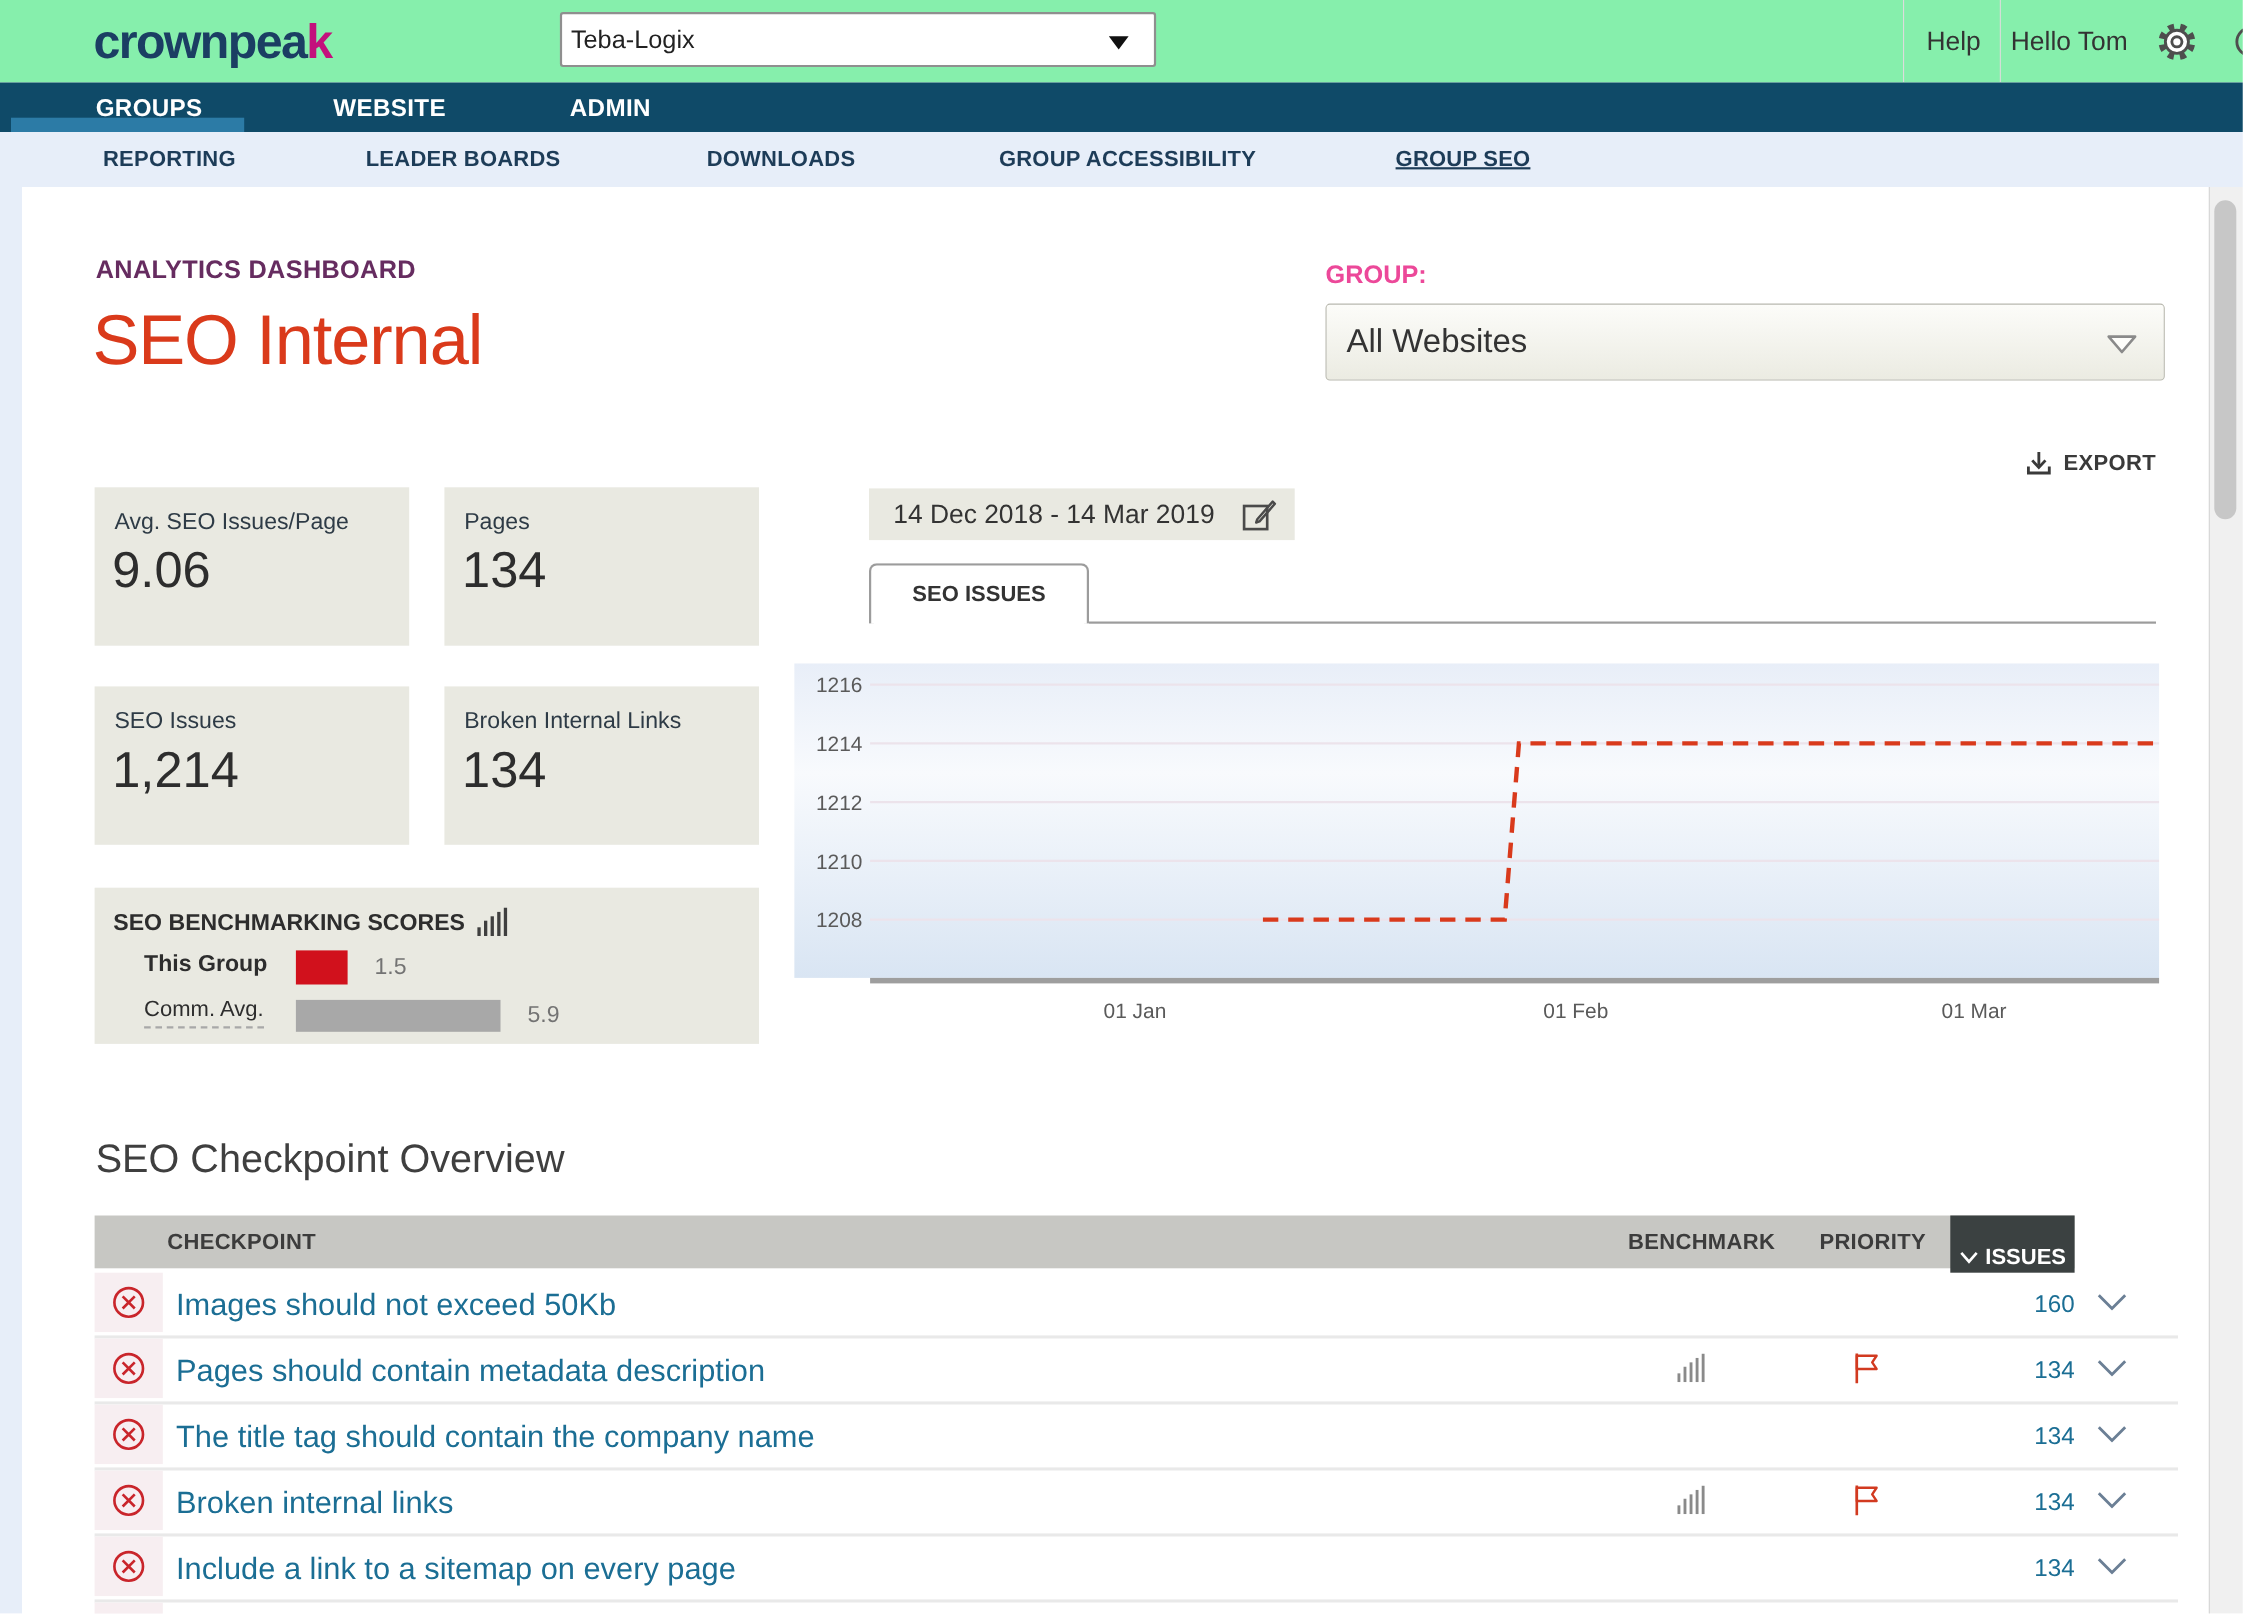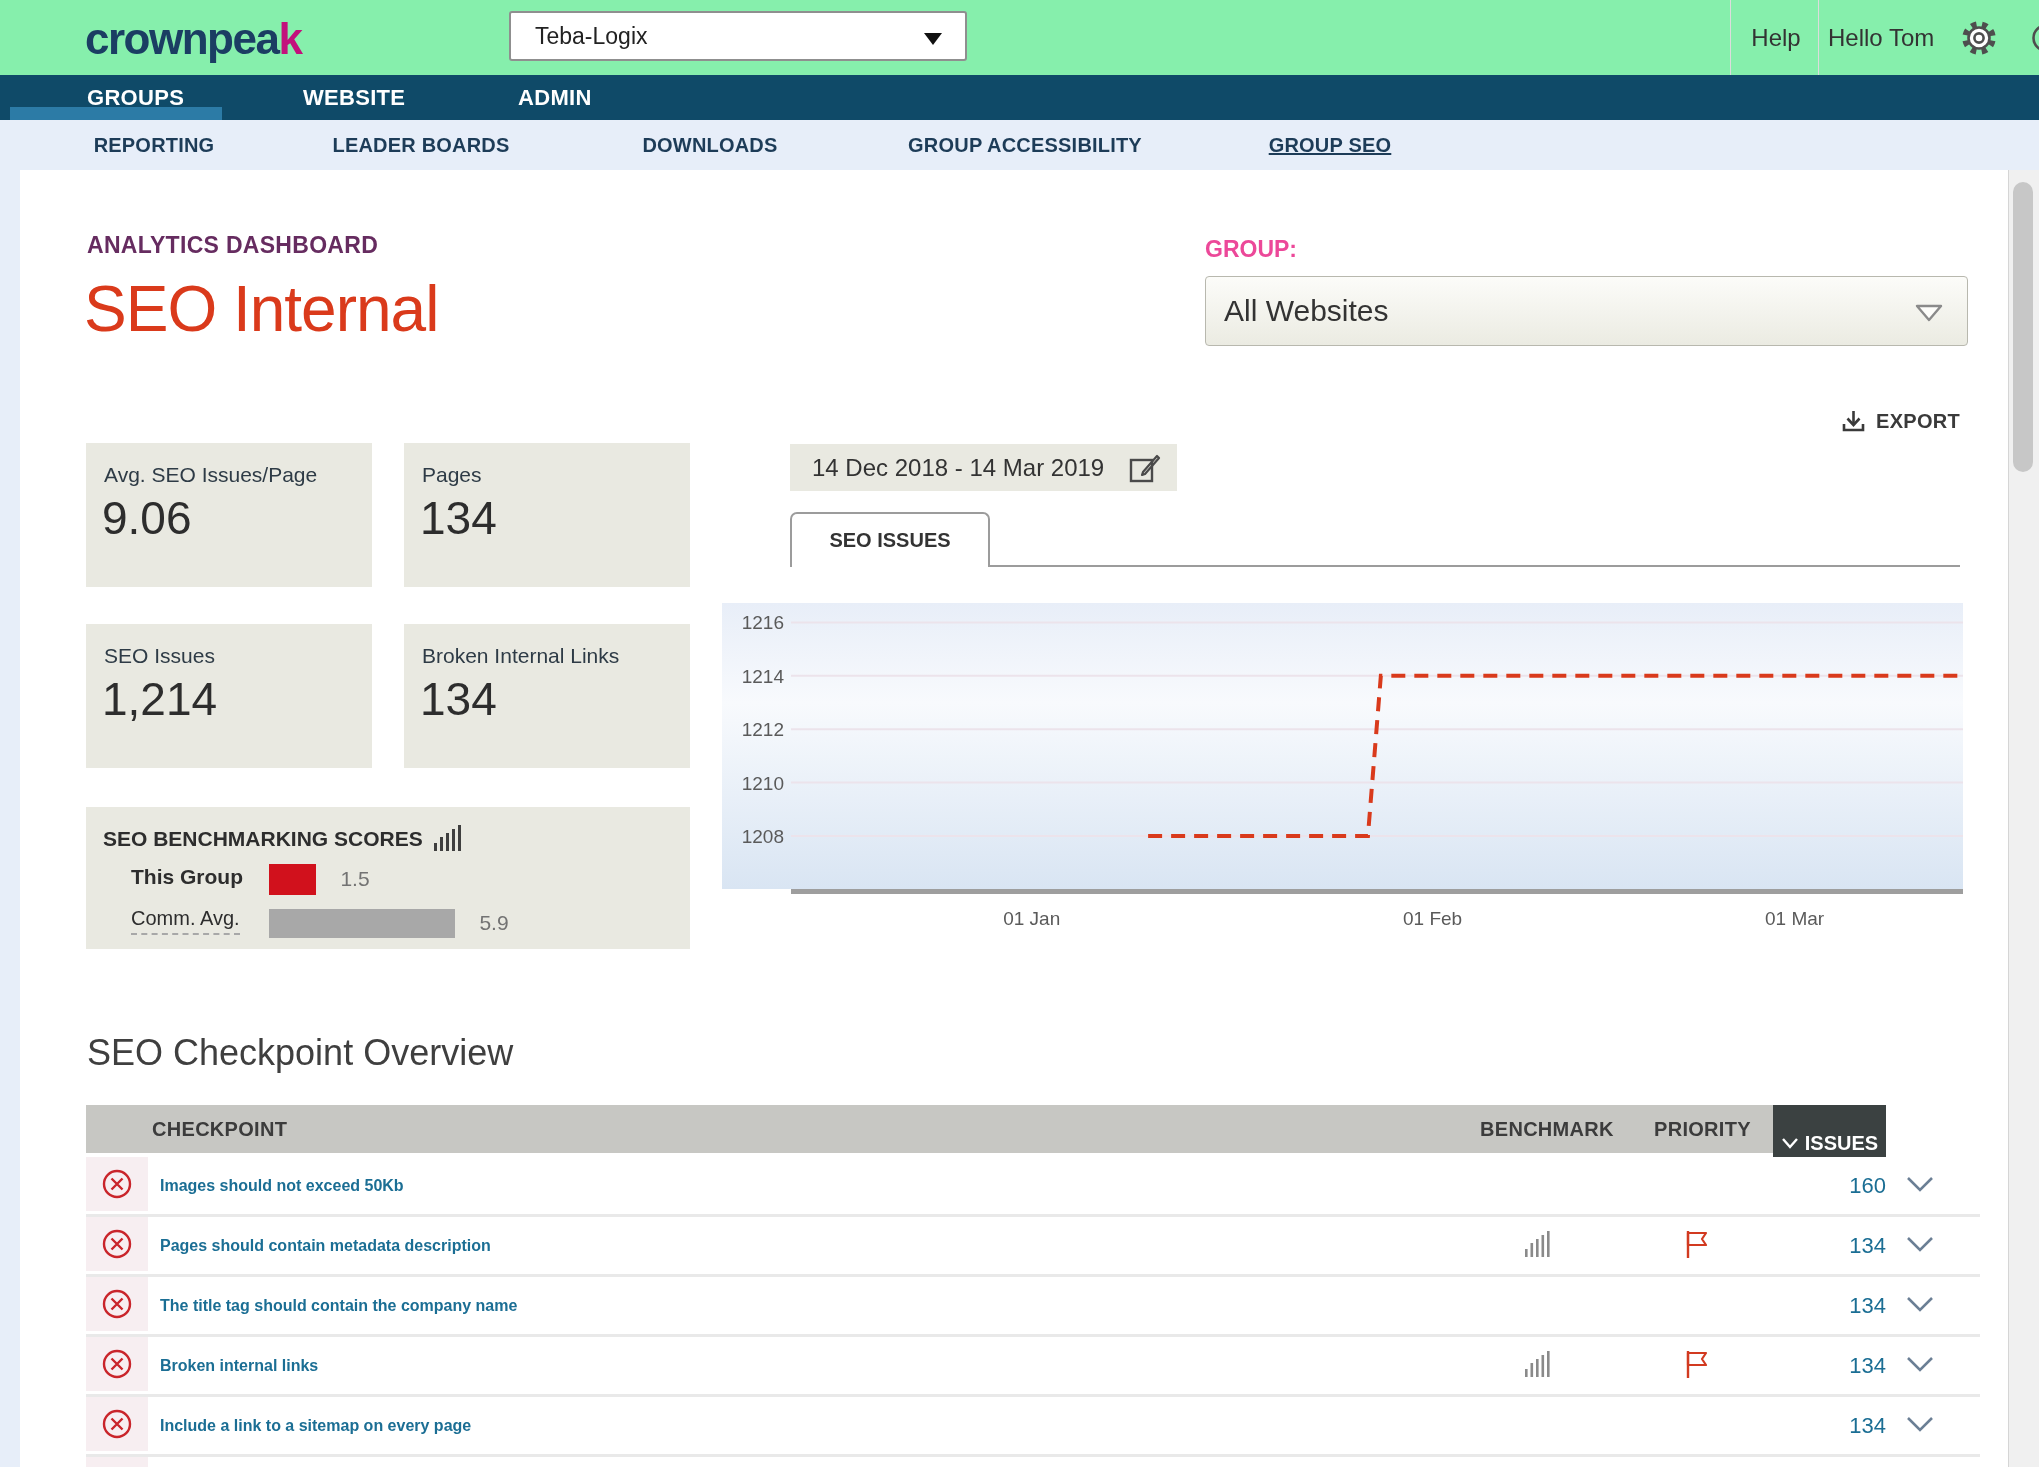--- a/index.html
+++ b/index.html
@@ -4,22 +4,22 @@
 <style>
   html,body{margin:0;padding:0;background:#fff;}
   #app{position:relative;width:2039px;height:1467px;overflow:hidden;
        font-family:"Liberation Sans",sans-serif;background:#ffffff;color:#333;}
   .abs{position:absolute;}
 
   
   #topbar{left:0;top:0;width:2039px;height:75px;background:#86efac;}
   #logo{left:85px;top:14px;font-size:44px;font-weight:bold;letter-spacing:-1.5px;color:#1b3e63;}
   #logo .k{color:#c3117c;}
-  #site-select{left:509px;top:11px;width:458px;height:50px;border:2px solid #8f8f8f;border-radius:3px;
-    background:#fff;display:flex;align-items:center;padding-left:24px;font-size:23px;color:#222;box-sizing:border-box;}
+  #site-select{left:509px;top:11px;width:542px;height:50px;border:2px solid #8f8f8f;border-radius:3px;
+    background:#fff;display:flex;align-items:center;padding-left:8px;font-size:23px;color:#222;box-sizing:border-box;}
   #site-caret{right:22px;top:19px;}
   .vdiv{top:0;width:1px;height:75px;background:#dcdcdc;}
   #help{left:1738px;top:0;width:76px;height:75px;display:flex;align-items:center;justify-content:center;font-size:24px;color:#333;}
   #greeting{left:1828px;top:0;height:75px;display:flex;align-items:center;font-size:24px;color:#333;}
   #gear{left:1960px;top:19px;width:38px;height:38px;}
   #edge-icon{left:2024px;top:22px;width:15px;height:32px;overflow:hidden;}
 
   
   #mainnav{left:0;top:75px;width:2039px;height:45px;background:#0f4a68;}
   .navitem{top:0;height:45px;display:flex;align-items:center;color:#fff;font-weight:bold;font-size:22px;letter-spacing:0.3px;}
@@ -72,21 +72,21 @@
   
   #section-title{left:87px;top:1032px;font-size:36px;color:#3f3f3f;}
   #thead{left:86px;top:1105px;width:1800px;height:48px;background:#c7c7c3;}
   .thlabel{position:absolute;top:0;height:48px;display:flex;align-items:center;font-size:20px;font-weight:bold;color:#3c3c3c;letter-spacing:0.3px;}
   #th-issues{position:absolute;left:1687px;top:0;width:113px;height:76px;background:#3b4141;color:#fff;
     display:flex;align-items:center;justify-content:center;gap:6px;font-size:20px;font-weight:bold;}
   #tbody{left:86px;top:1157px;width:1894px;}
   .trow{position:relative;width:1894px;height:57px;background:#fff;border-bottom:3px solid #e9e9e9;}
   .ticon-cell{position:absolute;left:0;top:0;width:62px;height:54px;background:#f7eef1;
     display:flex;align-items:center;justify-content:center;}
-  .tlink{position:absolute;left:74px;top:50%;transform:translateY(-50%);font-size:16px;font-weight:bold;
+  .tlink{position:absolute;left:74px;top:50%;transform:translateY(-50%);font-size:28px;font-weight:normal;
     color:#1b6e94;text-decoration:none;}
   .tbench{position:absolute;left:1438px;top:50%;transform:translateY(-50%);}
   .tflag{position:absolute;left:1598px;top:50%;transform:translateY(-50%);}
   .tissues{position:absolute;right:94px;top:50%;transform:translateY(-50%);font-size:22px;color:#1b6e94;text-decoration:none;}
   .tchev{position:absolute;left:1820px;top:50%;transform:translateY(-50%);}
 </style>
 </head>
 <body>
 
 <div id="app">

